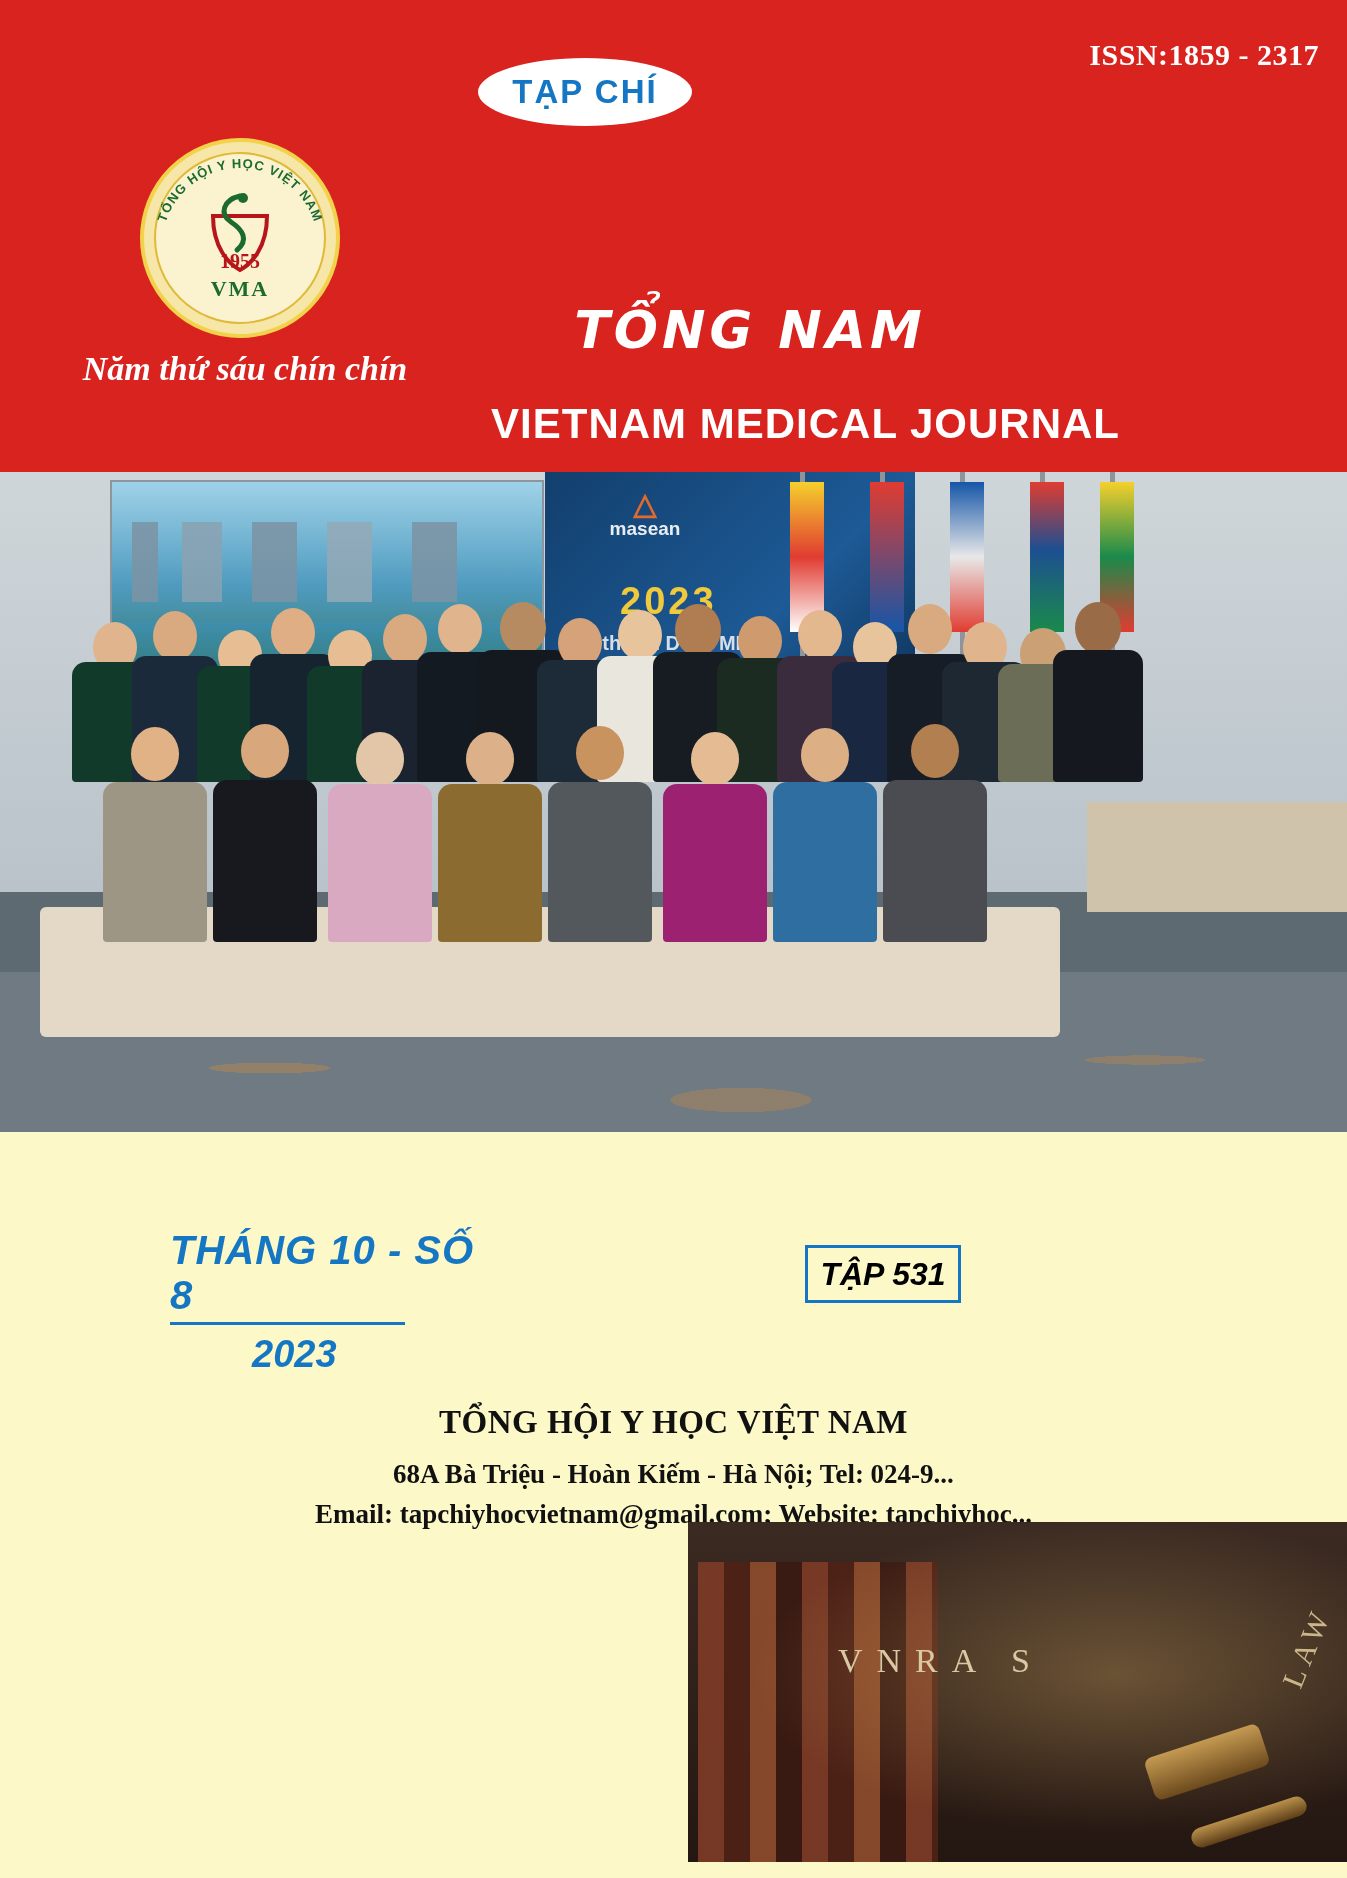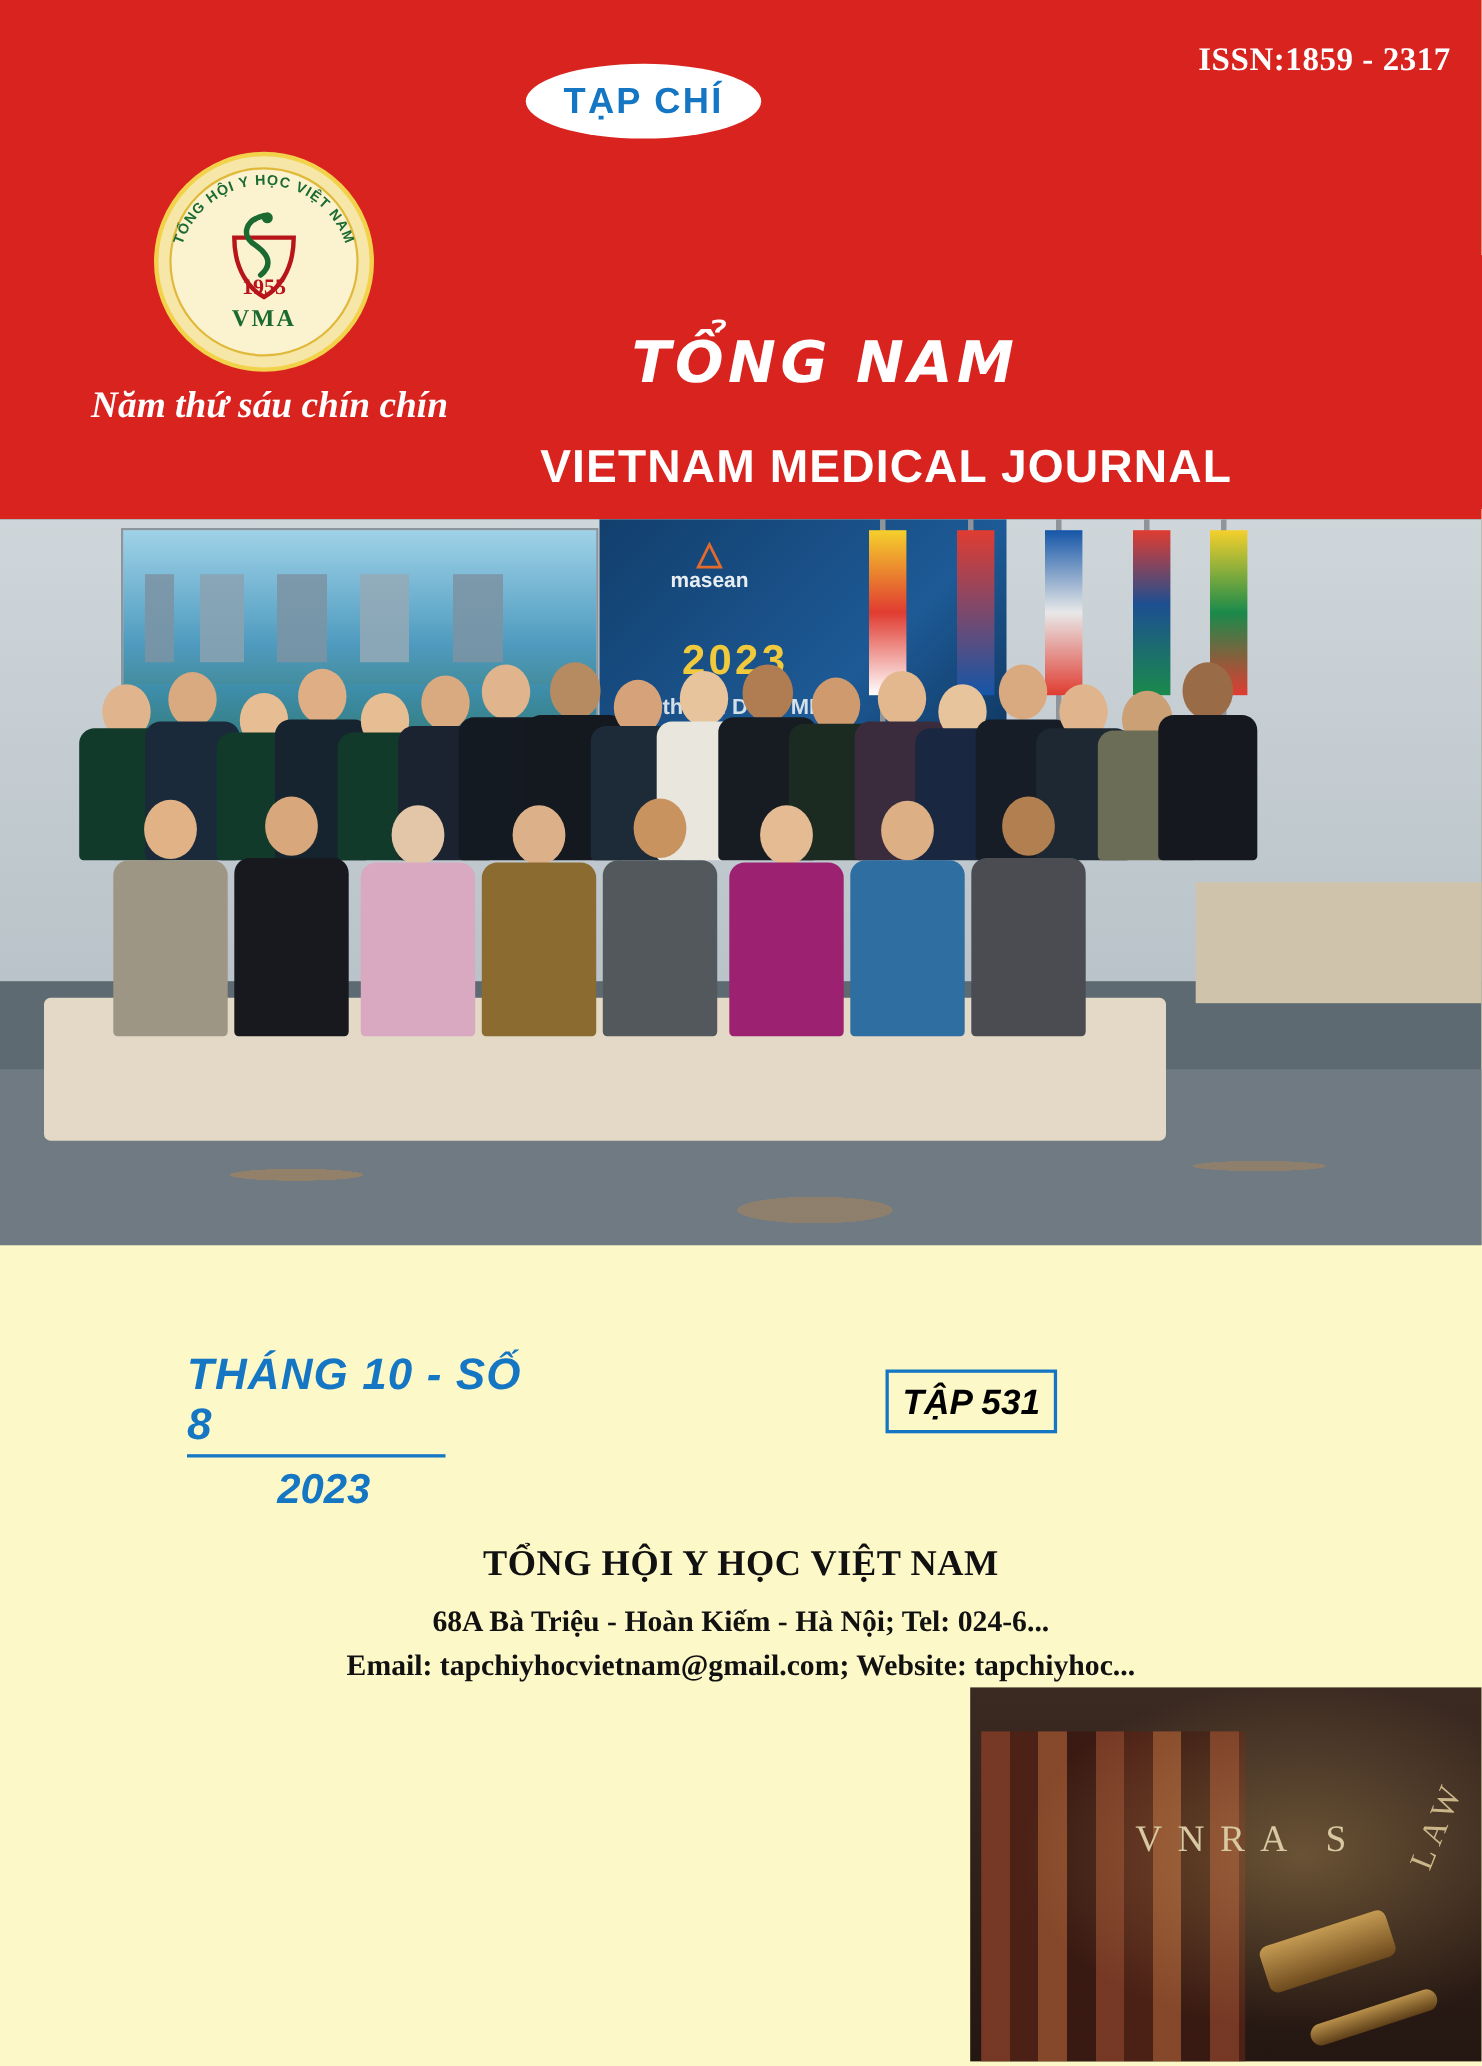--- a/index.html
+++ b/index.html
@@ -207,21 +207,21 @@
   .footer .l1,.footer .l2{
     font-weight:bold;font-size:33px;line-height:44px;letter-spacing:.5px;
   }
   .footer .l3,.footer .l4{
     font-weight:bold;font-size:27px;line-height:40px;
   }
   .footer .l3{margin-top:10px;}
 
   
   .thumb{
-    position:absolute;right:0;bottom:4px;width:465px;height:340px;
+    position:absolute;right:0;bottom:16px;width:659px;height:340px;
     background:linear-gradient(180deg,#3b2a22 0%,#241611 100%);
     overflow:hidden;
   }
   .thumb .books{
     position:absolute;left:10px;bottom:0;width:240px;height:300px;
     background:repeating-linear-gradient(90deg,#7a3a25 0 26px,#4d2116 26px 52px,#8a4a2b 52px 78px,#3a1a12 78px 104px);
     opacity:.95;
   }
   .thumb .letters{
     position:absolute;left:150px;top:120px;
@@ -431,21 +431,21 @@
   <div class="issue-underline"></div>
   <div class="issue-year">2023</div>
 </div>
 
 <div class="volume-box">
   <span>TẬP 531</span>
 </div>
 
 <div class="footer">
   <div class="l1">TỔNG HỘI Y HỌC VIỆT NAM</div>
-  <div class="l3">68A Bà Triệu - Hoàn Kiếm - Hà Nội; Tel: 024-6...</div>
+  <div class="l3">68A Bà Triệu - Hoàn Kiếm - Hà Nội; Tel: 024-9...</div>
   <div class="l4">Email: tapchiyhocvietnam@gmail.com; Website: tapchiyhoc...</div>
 </div>
 
 <div class="thumb">
   <div class="books"></div>
   <div class="glow"></div>
   <div class="letters">VNRA S</div>
   <div class="law">LAW</div>
   <div class="gavel-head"></div>
   <div class="gavel-handle"></div>

